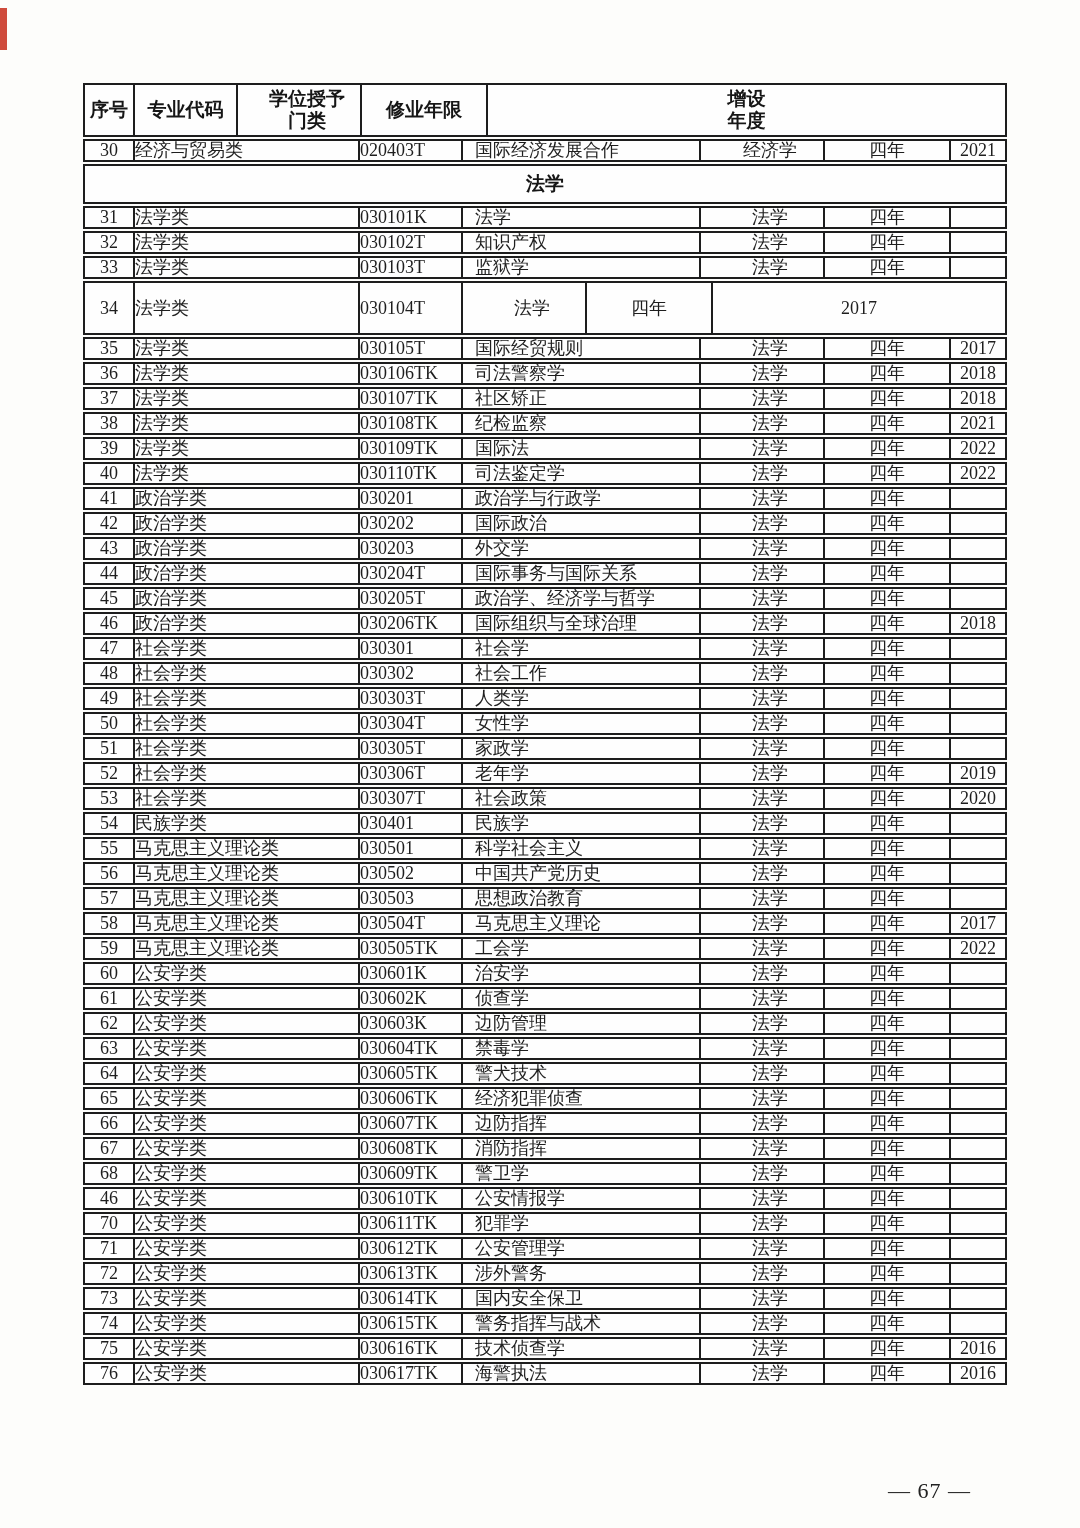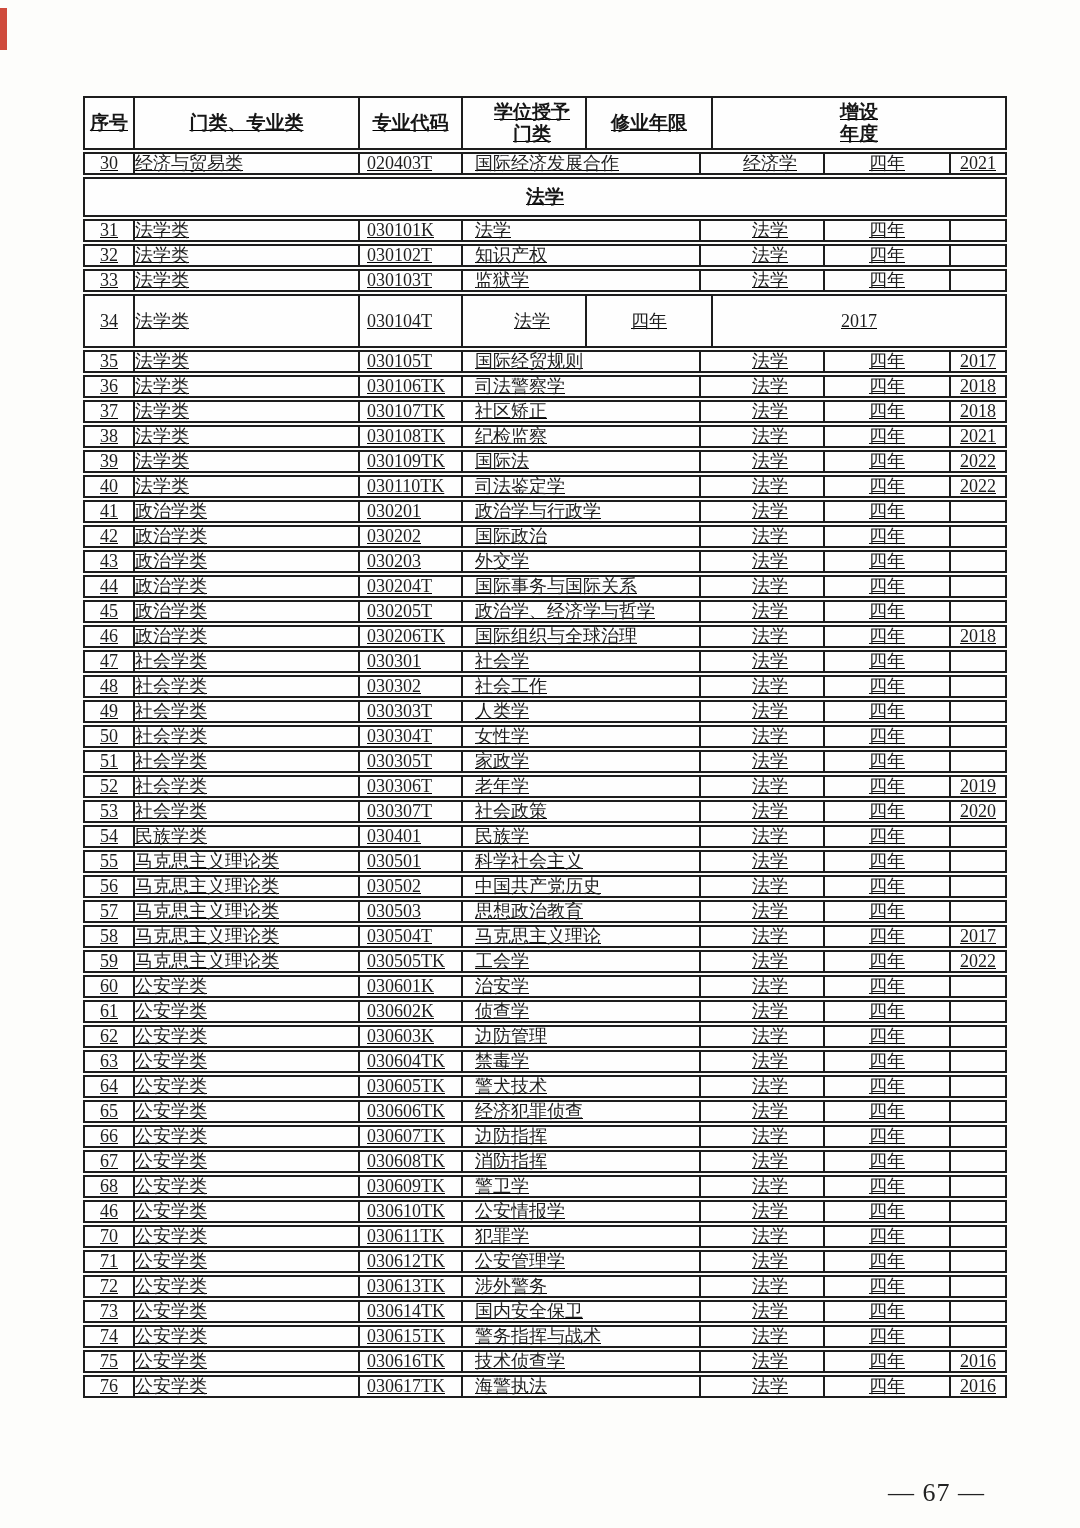--- a/index.html
+++ b/index.html
@@ -11,21 +11,21 @@
   }
   .page { position: relative; width: 1080px; height: 1528px; background: #fdfdfb; }
 
   .red-mark {
     position: absolute; left: 0px; top: 8px;
     width: 7px; height: 42px;
     background: #cf4b3c;
   }
 
   .majors-table {
-    position: absolute; left: 83px; top: 96px; width: 924px; text-decoration: underline;
+    position: absolute; left: 83px; top: 83px; width: 924px;
   }
 
   .row {
     display: flex;
     width: 924px;
     box-sizing: border-box;
     border: 2px solid #1d1d1d;
     margin-bottom: 2px;
     background: #fefefe;
   }
@@ -36,21 +36,21 @@
     align-items: center;
     font-size: 18px;
     color: #1e1e1e;
     overflow: hidden;
     line-height: 1.05;
   }
   .cell:last-child { border-right: none; flex: 1; border-radius: 12px; }
 
   .c-no       { width: 50px;  justify-content: center; }
   .c-category { width: 225px; }
-  .c-code     { width: 103px; padding-left: 7px; }
+  .c-code     { width: 103px; }
   .c-name     { width: 238px; padding-left: 12px; }
   .c-degree   { width: 108px; justify-content: center; margin-left: 16px; }
   .c-years    { width: 126px; justify-content: center; }
   .c-added    { justify-content: center; }
 
   .data-row { height: 23px; }
   .data-row.tall { height: 54px; text-align: right; }
 
   .header-row { height: 54px; font-weight: bold; }
   .header-row .cell {
@@ -68,36 +68,35 @@
     justify-content: center;
     align-items: center;
     font-weight: bold;
     font-size: 19px;
     color: #161616;
   }
 
   .page-number {
     position: absolute;
     left: 888px; top: 1478px;
-    font-size: 26px;
+    font-size: 22px;
     color: #222;
     letter-spacing: 1px;
   }
 </style>
 </head>
 <body>
 
 <div class="page">
 
   <div class="red-mark"></div>
 
   <div class="majors-table">
     <div class="row header-row">
       <div class="cell c-no">序号</div>
-      <div class="cell c-category">门类、专业类</div>
       <div class="cell c-code">专业代码</div>
       <div class="cell c-degree">学位授予
 门类</div>
       <div class="cell c-years">修业年限</div>
       <div class="cell c-added">增设
 年度</div>
     </div>
     <div id="table-body">
         <div class="row data-row">
           <div class="cell c-no">30</div>

